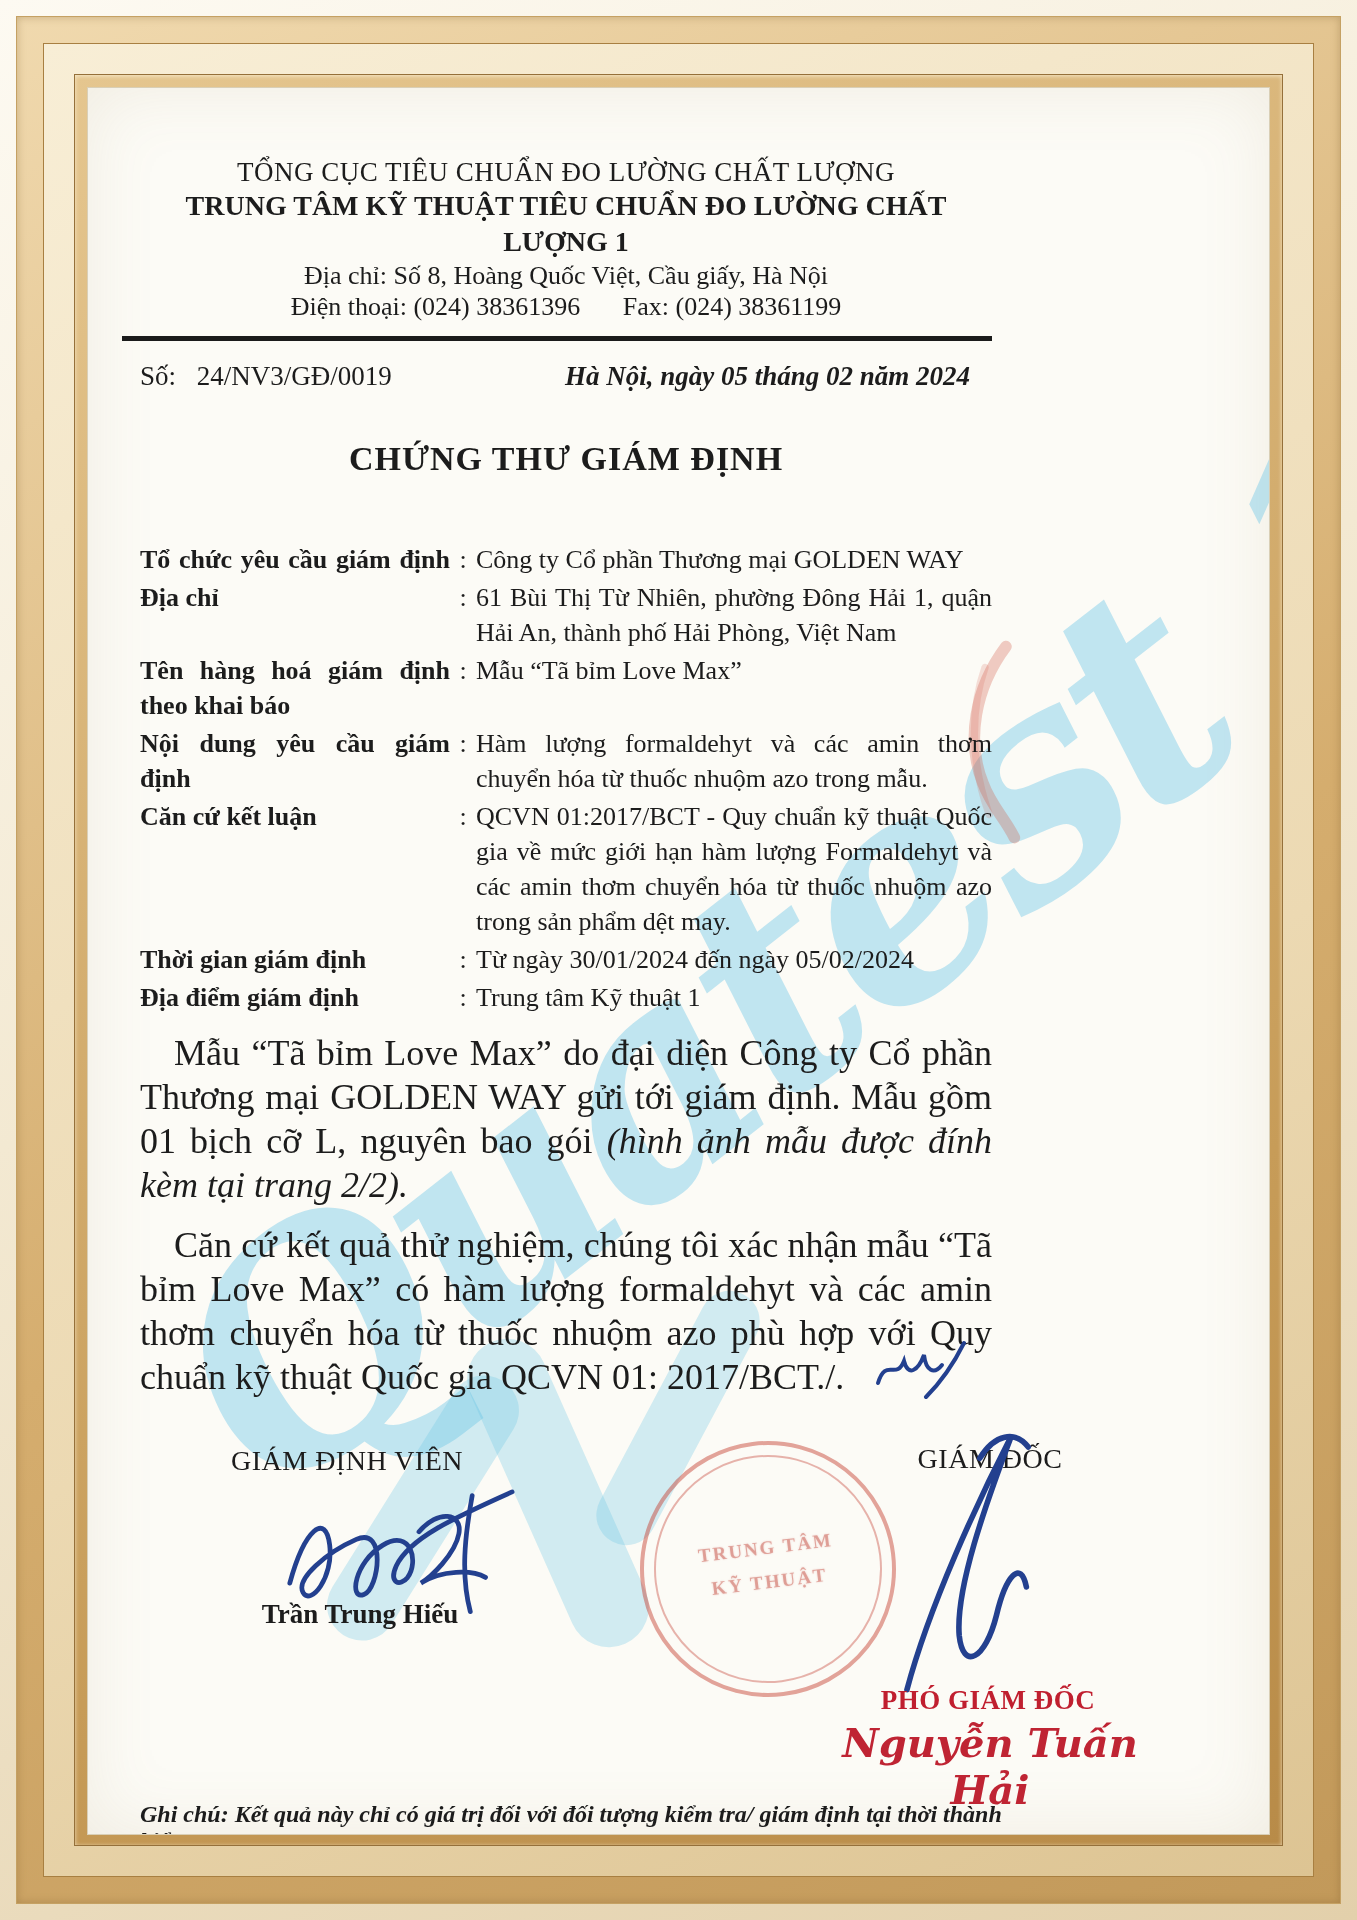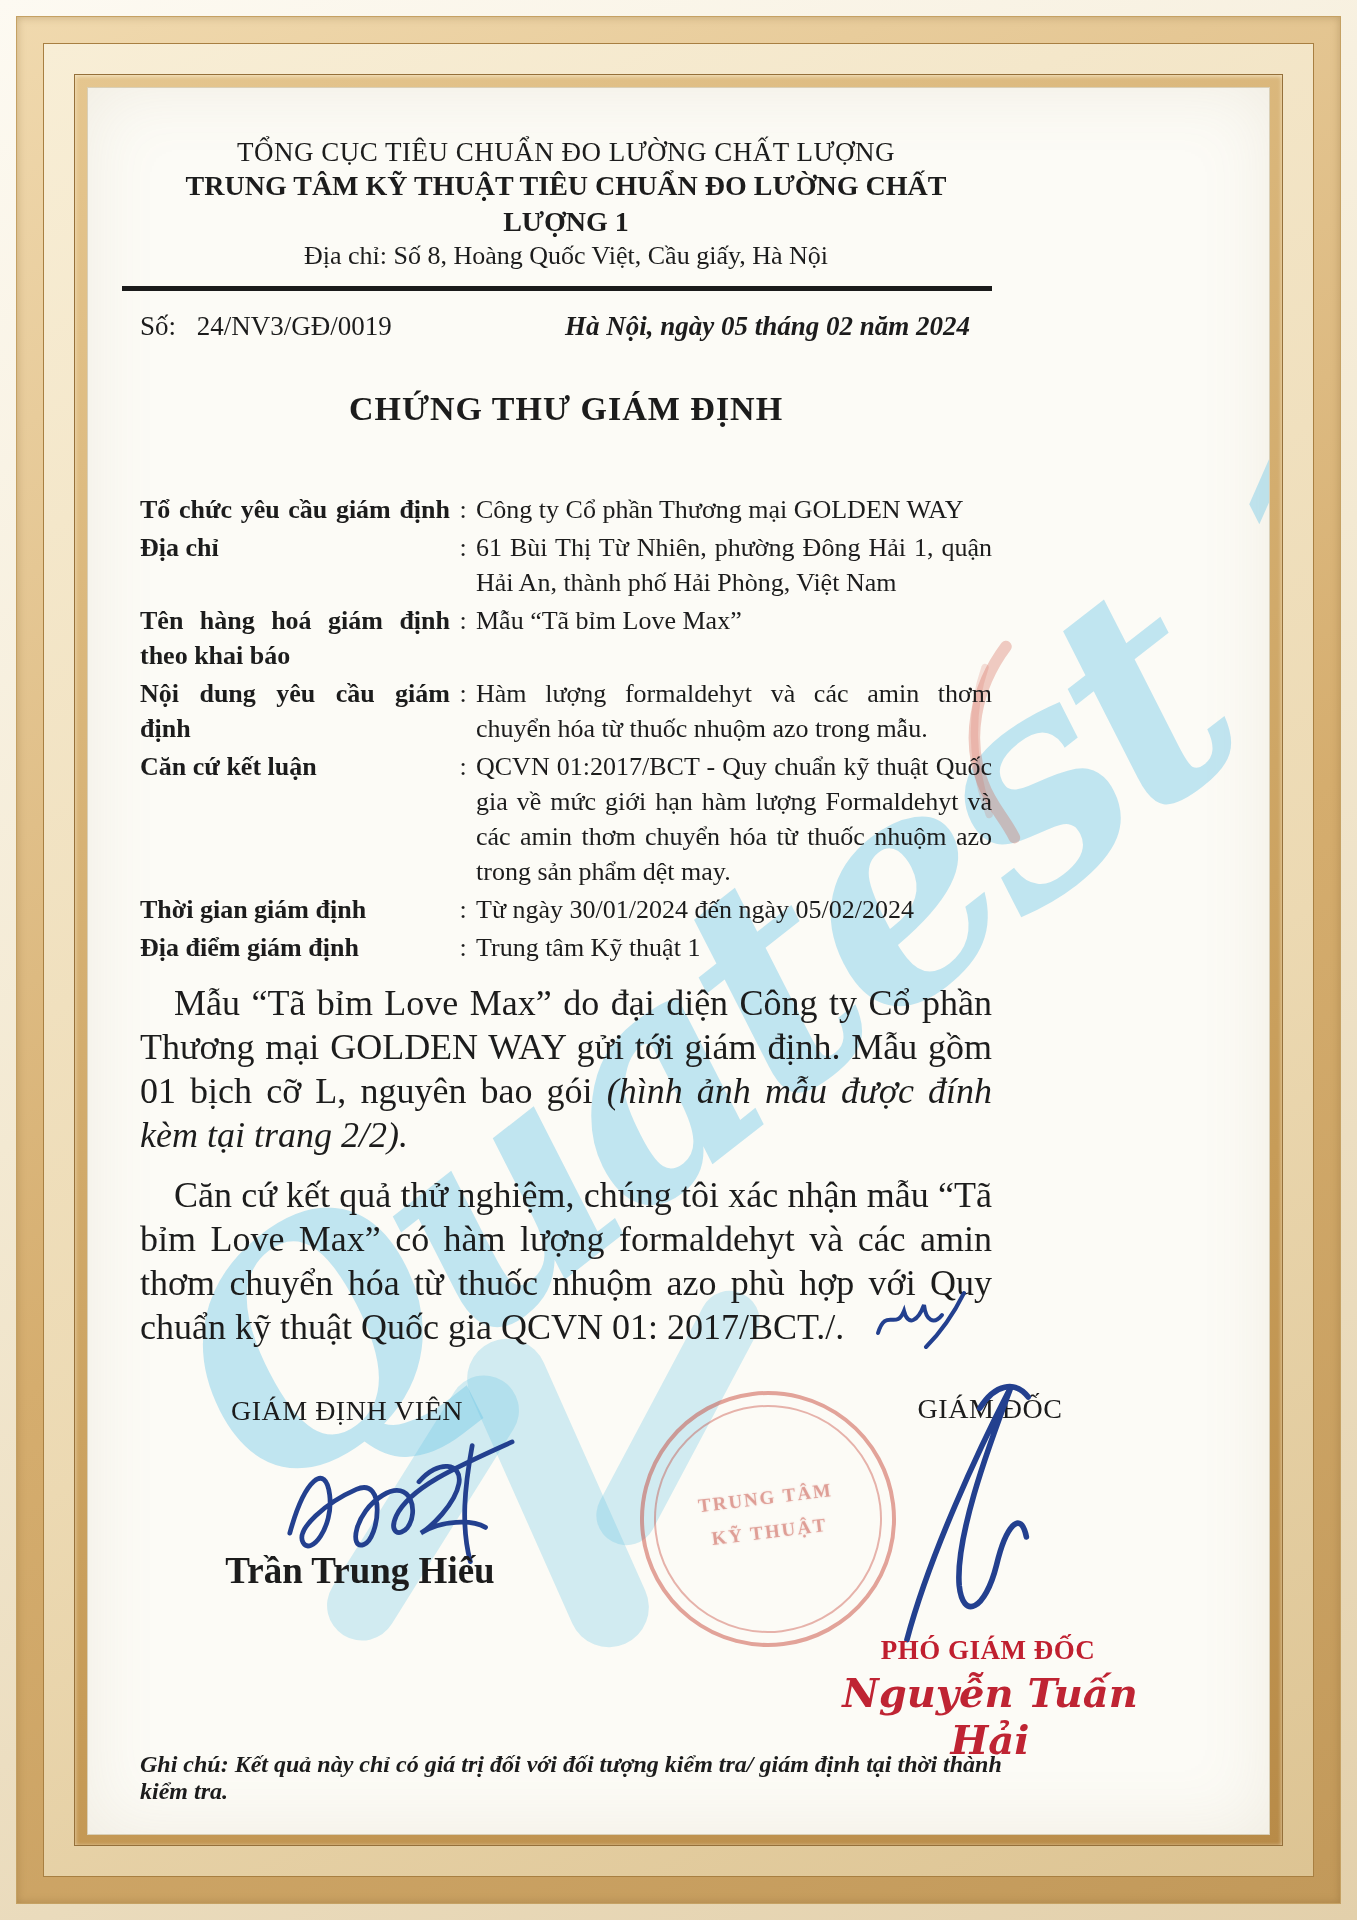--- a/index.html
+++ b/index.html
@@ -27,21 +27,21 @@
     transform:rotate(-38deg);transform-origin:0 50%;
     font-family:"DejaVu Serif", serif;font-style:italic;font-weight:bold;
     font-size:300px;letter-spacing:-10px;white-space:nowrap;
     color:rgba(110,198,230,.42);}
   .wm-blob{position:absolute;z-index:1;background:rgba(110,198,230,.30);
     border-radius:60px;}
   .wm-b1{left:300px;top:1270px;width:70px;height:300px;transform:rotate(32deg);}
   .wm-b2{left:430px;top:1240px;width:80px;height:330px;transform:rotate(-24deg);border-radius:80px;}
   .wm-b3{left:560px;top:1190px;width:60px;height:280px;transform:rotate(28deg);}
   
-  .content{position:relative;z-index:2;margin:0 0 0 52px;padding-top:48px;width:852px;color:#1c1c1c;}
+  .content{position:relative;z-index:2;margin:0 0 0 52px;padding-top:68px;width:852px;color:#1c1c1c;}
   .hdr{text-align:center;}
   .hdr-l1{font-size:27px;line-height:32px;letter-spacing:.5px;}
   .hdr-l2{font-size:28px;line-height:36px;font-weight:bold;}
   .hdr-l3{font-size:26px;line-height:32px;}
   .hdr-l4{font-size:26px;line-height:30px;}
   .hdr-l4 span{margin:0 18px;}
   .rule{margin:14px 0 0 -18px;width:870px;border-top:5px solid #1b1b1b;}
   .meta{display:flex;justify-content:space-between;margin-top:20px;font-size:27px;}
   .meta .date{font-weight:bold;font-style:italic;padding-right:22px;}
   .doc-title{margin-top:48px;text-align:center;font-size:34px;font-weight:bold;letter-spacing:1px;}
@@ -53,21 +53,21 @@
   .fvalue{width:516px;text-align:justify;}
   .result-h{margin-top:28px;text-align:center;font-size:28px;font-weight:bold;letter-spacing:1px;}
   .para{margin:16px 0 0 0;font-size:36px;line-height:44px;text-align:justify;text-indent:34px;}
   .para .it{font-style:italic;}
   
   .sigzone{position:relative;height:362px;margin-top:28px;}
   .sig-title{position:absolute;font-size:28px;font-weight:normal;text-align:center;letter-spacing:.5px;}
   .examiner-title{left:77px;top:18px;width:260px;}
   .director-title{left:710px;top:16px;width:280px;}
   .examiner-name{position:absolute;left:80px;top:172px;width:280px;
-    font-size:37px;font-weight:bold;text-align:center;}
+    font-size:27px;font-weight:bold;text-align:center;}
   .deputy-title{position:absolute;left:703px;top:258px;width:290px;
     font-size:27px;font-weight:bold;color:#c01f2f;text-align:center;letter-spacing:.5px;}
   .deputy-name{position:absolute;left:690px;top:292px;width:320px;
     font-family:"DejaVu Serif", serif;font-style:italic;font-weight:bold;
     font-size:40px;color:#bf2433;text-align:center;}
   svg.sig{position:absolute;}
   .examiner-sig{left:135px;top:44px;width:250px;height:152px;}
   .director-sig{left:752px;top:-18px;width:140px;height:300px;}
   .initial-sig{left:730px;top:-92px;width:96px;height:70px;}
   .stamp{position:absolute;left:500px;top:14px;width:248px;height:248px;
@@ -101,20 +101,24 @@
         <path d="M60,10 C30,50 22,100 38,140 C46,162 58,172 68,192" fill="none" stroke="rgba(210,90,70,.30)" stroke-width="11" stroke-linecap="round"></path>
         <path d="M40,30 C26,70 26,120 44,170" fill="none" stroke="rgba(210,90,70,.18)" stroke-width="7" stroke-linecap="round"></path>
       </svg>
 
       <div class="content">
 
         <div class="hdr">
           <div class="hdr-l1">TỔNG CỤC TIÊU CHUẨN ĐO LƯỜNG CHẤT LƯỢNG</div>
           <div class="hdr-l2">TRUNG TÂM KỸ THUẬT TIÊU CHUẨN ĐO LƯỜNG CHẤT LƯỢNG 1</div>
           <div class="hdr-l3">Địa chỉ: Số 8, Hoàng Quốc Việt, Cầu giấy, Hà Nội</div>
+          <div class="hdr-l4">
+            <span>Điện thoại: (024) 38361396</span>
+            <span>Fax: (024) 38361199</span>
+          </div>
         </div>
 
         <div class="rule"></div>
 
         <div class="meta">
           <div>
             <span>Số:</span>
             <span style="margin-left:14px">24/NV3/GĐ/0019</span>
           </div>
           <div class="date">Hà Nội, ngày 05 tháng 02 năm 2024</div>

